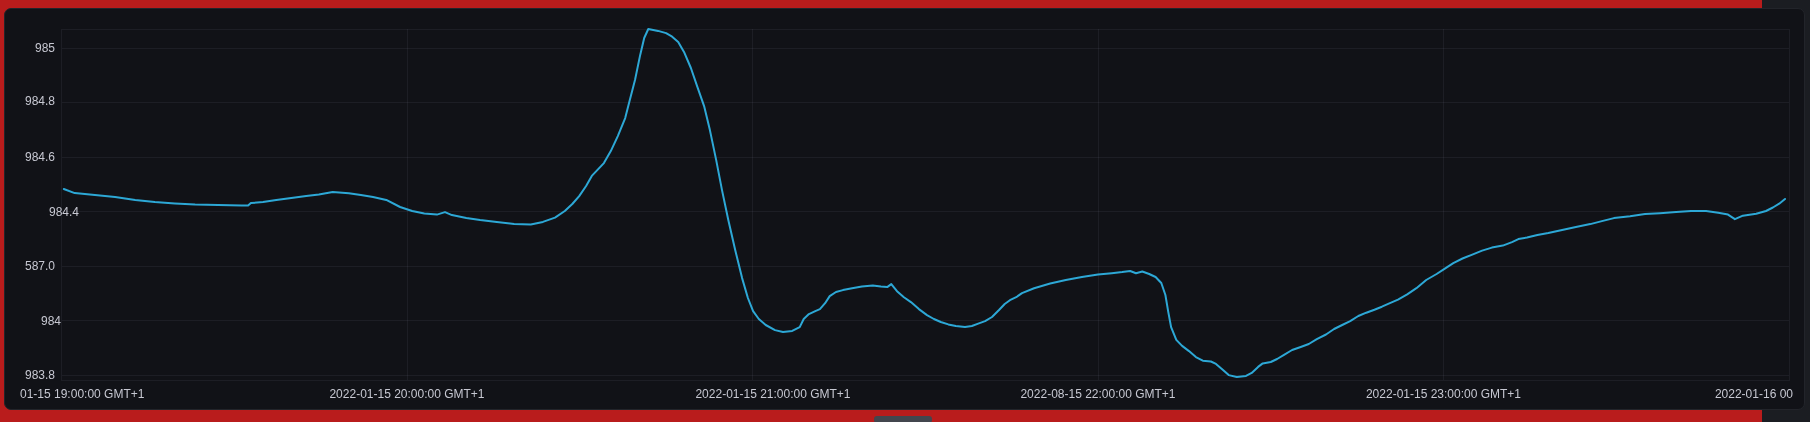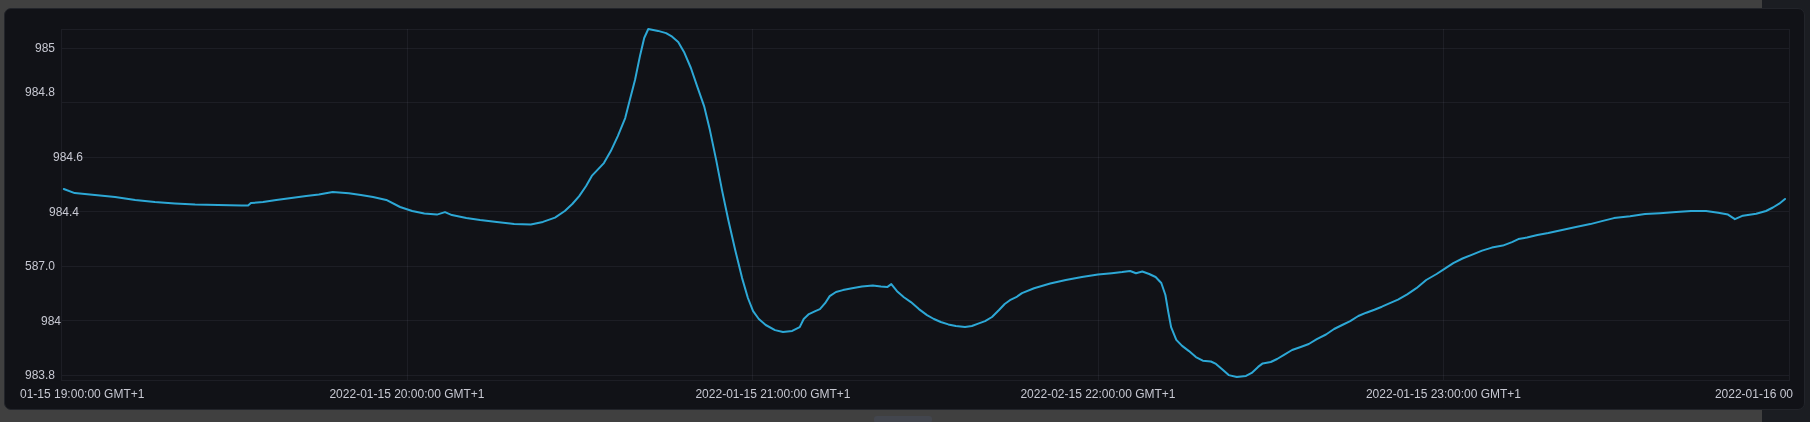--- a/index.html
+++ b/index.html
@@ -1,17 +1,17 @@
 <!DOCTYPE html>
 <html><head>
 <meta charset="utf-8">
 <style>
   html,body{margin:0;padding:0;background:#1b1d22;width:1810px;height:422px;overflow:hidden;
     font-family:"Liberation Sans", sans-serif;}
-  #stage{position:relative;width:1762px;height:422px;background:#404040;}
+  #stage{position:relative;width:1762px;height:422px;background:#b91c1c;}
   .panel{position:absolute;left:4px;top:8px;width:1801px;height:402px;background:#111217;
     border:1px solid #22242a;border-radius:7px;box-sizing:border-box;}
   #chart-svg{position:absolute;left:0;top:0;width:1810px;height:422px;}
   .tick-label{position:absolute;color:#c7c8d2;font-size:12px;line-height:14px;white-space:nowrap;}
   .y-label{text-align:right;}
   .x-label{text-align:center;}
   .scroll-thumb{position:absolute;background:#43464e;border-radius:3px;}
 </style>
 </head>
 <body>
@@ -28,27 +28,27 @@
       <line x1="61.5" y1="375.0947204969175" x2="1789" y2="375.0947204969175" stroke="rgba(204,204,220,0.07)" stroke-width="1" shape-rendering="crispEdges"></line>
       <line x1="407" y1="29" x2="407" y2="380" stroke="rgba(204,204,220,0.07)" stroke-width="1" shape-rendering="crispEdges"></line>
       <line x1="752.5" y1="29" x2="752.5" y2="380" stroke="rgba(204,204,220,0.07)" stroke-width="1" shape-rendering="crispEdges"></line>
       <line x1="1098" y1="29" x2="1098" y2="380" stroke="rgba(204,204,220,0.07)" stroke-width="1" shape-rendering="crispEdges"></line>
       <line x1="1443.5" y1="29" x2="1443.5" y2="380" stroke="rgba(204,204,220,0.07)" stroke-width="1" shape-rendering="crispEdges"></line>
       <rect x="61.5" y="29" width="1727.5" height="351" fill="none" stroke="rgba(204,204,220,0.07)" stroke-width="1" shape-rendering="crispEdges"></rect>
       <polyline points="63.8,189.0 74.7,193.1 94.9,195.0 115.1,196.9 135.2,199.9 154.8,202.0 174.9,203.4 195.1,204.5 218.1,205.0 241.7,205.6 248.1,205.6 250.9,203.1 263.0,202.0 276.3,199.9 291.3,198.0 306.2,196.1 318.9,194.4 332.7,192.0 348.8,193.3 360.9,195.0 373.0,196.9 386.3,199.9 400.1,207.0 412.2,211.0 424.3,213.5 436.9,214.6 445.0,212.1 451.9,215.1 466.3,218.1 480.1,220.0 496.8,221.9 514.1,224.1 530.8,224.4 542.9,221.9 555.0,217.6 564.8,211.0 572.3,204.0 579.2,196.1 586.1,186.0 591.8,175.9 598.2,169.1 603.9,163.1 610.8,151.1 617.8,136.1 625.2,118.1 629.8,100.1 635.0,80.0 640.2,54.9 644.2,38.0 648.3,29.0 658.1,30.9 666.1,33.1 671.3,36.1 678.2,42.1 684.0,51.9 690.9,68.0 697.8,88.1 704.1,106.1 709.9,130.1 716.2,160.1 722.0,190.1 728.3,220.0 735.2,250.0 742.1,278.1 747.9,298.0 753.1,311.1 758.8,319.0 765.7,325.0 775.0,330.1 783.0,332.0 792.2,330.9 799.7,327.1 803.7,319.0 808.9,314.1 815.3,311.1 819.9,309.1 825.1,303.2 829.7,296.1 836.0,292.0 842.9,290.1 852.1,288.2 861.9,286.5 872.8,285.4 880.9,286.5 887.2,287.1 891.3,284.1 897.0,291.2 903.9,297.2 910.9,302.1 918.9,309.1 927.0,315.1 933.9,319.0 940.8,322.0 948.3,324.4 955.8,326.0 965.0,327.1 971.9,326.0 978.2,323.6 985.1,321.1 992.0,317.0 999.0,310.0 1004.7,304.0 1009.9,300.2 1016.2,297.2 1022.0,293.1 1034.1,288.2 1050.2,283.5 1065.8,280.0 1081.9,277.0 1098.0,274.5 1111.8,273.2 1122.2,272.1 1130.2,271.0 1136.0,273.2 1142.3,271.5 1149.2,274.0 1155.6,277.0 1161.3,283.0 1165.4,295.0 1168.3,312.1 1171.1,327.1 1176.3,339.9 1182.1,345.9 1189.0,351.1 1195.9,357.1 1202.8,360.7 1210.9,361.5 1216.0,363.9 1223.0,369.9 1228.7,375.1 1236.8,377.0 1246.0,375.9 1251.7,372.9 1258.1,366.9 1262.7,363.4 1270.8,362.0 1277.1,359.0 1284.0,354.9 1292.1,350.0 1300.7,347.0 1308.8,344.0 1316.8,339.1 1326.0,334.5 1334.1,329.0 1342.2,325.0 1350.2,321.1 1358.3,316.0 1366.3,312.7 1374.4,309.7 1381.9,306.7 1389.9,303.2 1398.0,299.6 1407.2,294.4 1416.4,288.2 1426.2,280.0 1436.6,274.0 1444.1,269.1 1453.3,263.1 1462.5,258.5 1472.3,254.6 1482.1,250.6 1491.9,247.6 1502.8,245.6 1512.0,242.1 1518.4,239.1 1527.0,237.5 1537.4,235.0 1548.3,233.1 1562.1,230.1 1575.9,227.1 1590.3,224.1 1601.9,221.1 1613.9,218.1 1630.1,216.2 1645.0,214.0 1660.0,213.2 1676.1,212.1 1691.1,211.0 1706.1,211.0 1718.2,212.7 1728.0,214.6 1734.9,219.2 1742.9,215.7 1756.2,213.8 1766.0,211.0 1772.9,207.5 1779.2,203.7 1785.0,199.0" fill="none" stroke="#2da8d6" stroke-width="2" stroke-linejoin="round" stroke-linecap="round"></polyline>
     </svg>
   <div id="labels">
       <div class="tick-label y-label" style="left: 0px; width: 55px; top: 41.0761px;">985</div>
-      <div class="tick-label y-label" style="left: 0px; width: 55px; top: 85px;">984.8</div>
-      <div class="tick-label y-label" style="left: 0px; width: 55px; top: 150.082px; padding-left: 28px;">984.6</div>
+      <div class="tick-label y-label" style="left: 0px; width: 55px; top: 94px;">984.8</div>
+      <div class="tick-label y-label" style="left: 0px; width: 55px; top: 150.082px;">984.6</div>
       <div class="tick-label y-label" style="left: 0px; width: 55px; top: 204.585px; padding-left: 24px;">984.4</div>
       <div class="tick-label y-label" style="left: 0px; width: 55px; top: 259.089px;">587.0</div>
       <div class="tick-label y-label" style="left: 0px; width: 55px; top: 313.592px; padding-left: 6px;">984</div>
       <div class="tick-label y-label" style="left: 0px; width: 55px; top: 368.095px;">983.8</div>
       <div class="tick-label x-label" style="top: 387px; left: 20px; text-align: left;">01-15 19:00:00 GMT+1</div>
       <div class="tick-label x-label" style="top: 387px; left: 297px; width: 220px;">2022-01-15 20:00:00 GMT+1</div>
       <div class="tick-label x-label" style="top: 387px; left: 663px; width: 220px;">2022-01-15 21:00:00 GMT+1</div>
-      <div class="tick-label x-label" style="top: 387px; left: 988px; width: 220px;">2022-02-15 22:00:00 GMT+1</div>
+      <div class="tick-label x-label" style="top: 387px; left: 988px; width: 220px;">2022-08-15 22:00:00 GMT+1</div>
       <div class="tick-label x-label" style="top: 387px; left: 1333.5px; width: 220px;">2022-01-15 23:00:00 GMT+1</div>
       <div class="tick-label x-label" style="top: 387px; left: 1633px; width: 160px; text-align: right;">2022-01-16 00</div>
     </div>
   <div class="scroll-thumb" id="scroll-thumb" style="left:874px;top:416px;width:58px;height:7px;"></div>
 </div>
 
 </body></html>

